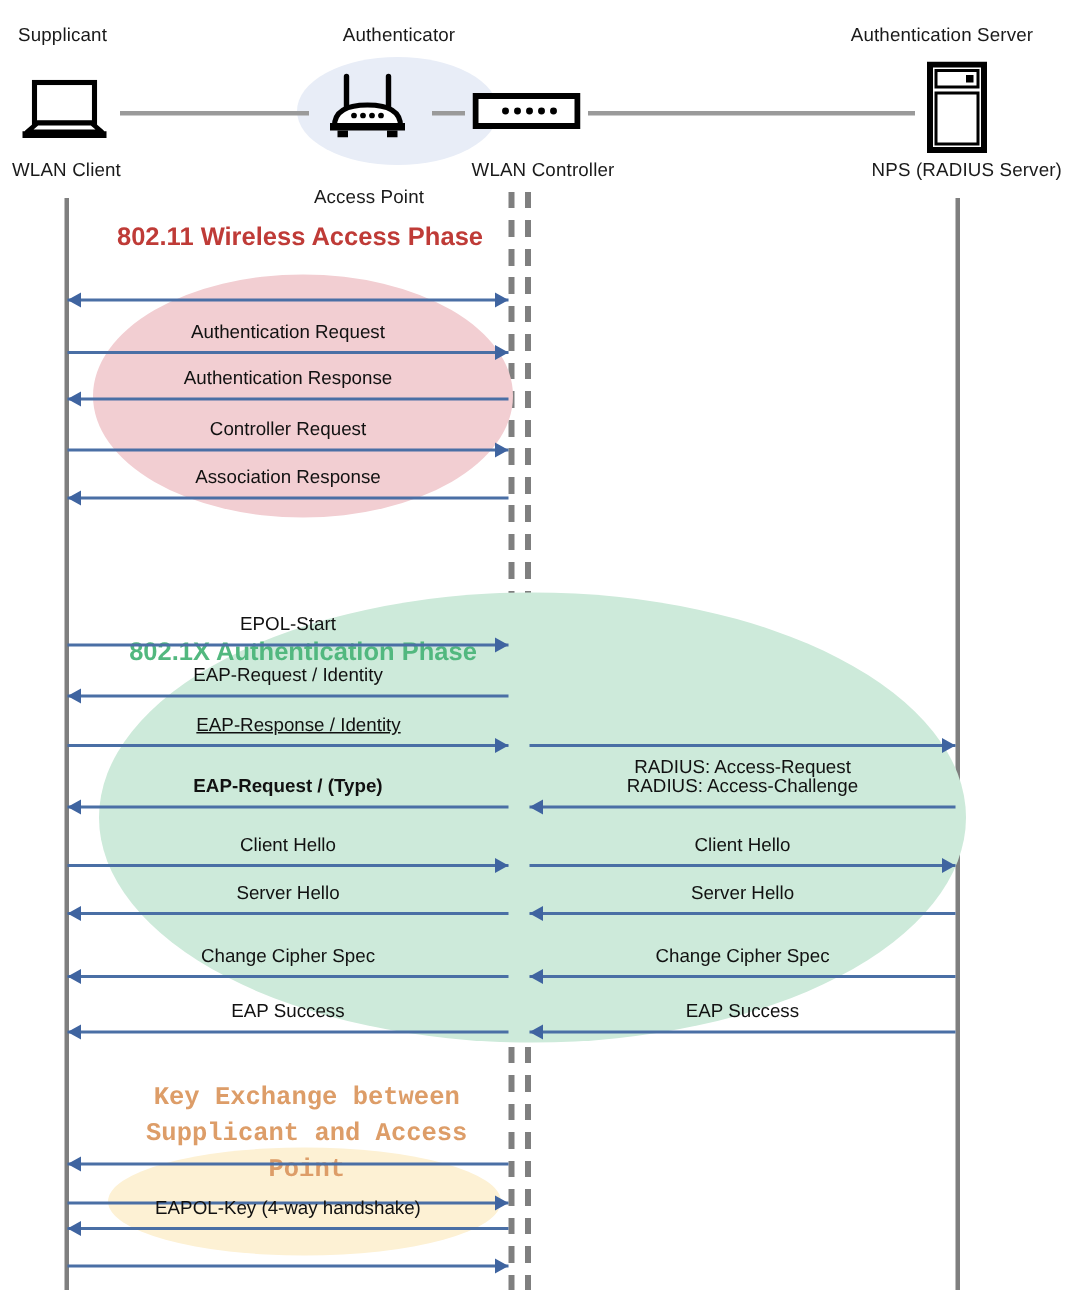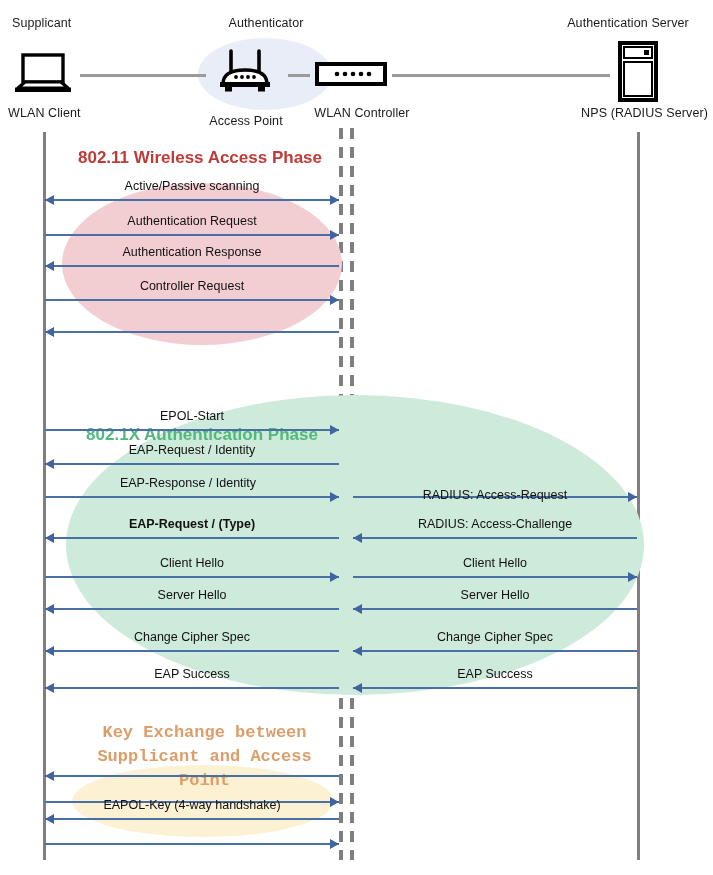--- a/index.html
+++ b/index.html
@@ -99,62 +99,62 @@
       </svg></div>
     <div class="icon" style="left: 617px; top: 41px; width: 42px; height: 62px;"><svg width="42" height="62" viewBox="0 0 42 62">
         <rect x="3" y="2" width="36" height="57" fill="#fff" stroke="#000" stroke-width="4"></rect>
         <rect x="7" y="6" width="28" height="11" fill="#fff" stroke="#000" stroke-width="2"></rect>
         <rect x="27" y="9" width="5" height="5" fill="#000"></rect>
         <rect x="7" y="21" width="28" height="34" fill="#fff" stroke="#000" stroke-width="2"></rect>
       </svg></div>
     <div class="hdr-label role-title" style="left: 12px; top: 16px; width: 120px; text-align: left;">Supplicant</div>
     <div class="hdr-label" style="left: 8px; top: 106px; width: 110px; text-align: left;">WLAN Client</div>
     <div class="hdr-label role-title" style="left: 196px; top: 16px; width: 140px; text-align: center;">Authenticator</div>
-    <div class="hdr-label" style="left: 196px; top: 114px; width: 100px; text-align: center;">Access Point</div>
+    <div class="hdr-label" style="left: 196px; top: 124px; width: 100px; text-align: center;">Access Point</div>
     <div class="hdr-label" style="left: 300px; top: 106px; width: 124px; text-align: center;">WLAN Controller</div>
     <div class="hdr-label role-title" style="left: 548px; top: 16px; width: 160px; text-align: center;">Authentication Server</div>
     <div class="hdr-label" style="left: 548px; top: 106px; width: 160px; text-align: right;">NPS (RADIUS Server)</div>
     <div class="lifeline" style="left: 43px; top: 132px; height: 728px;"></div>
     <div class="lifeline" style="left: 637px; top: 132px; height: 728px;"></div>
     <div class="lifeline-dash" style="left: 339px; top: 128px; height: 732px;"></div>
     <div class="lifeline-dash" style="left: 350px; top: 128px; height: 732px;"></div>
     <div class="phase-ellipse" style="left: 62px; top: 183px; width: 280px; height: 162px; background: rgb(242, 206, 210);"></div>
     <div class="phase-ellipse" style="left: 66px; top: 395px; width: 578px; height: 300px; background: rgb(205, 234, 218);"></div>
     <div class="phase-ellipse" style="left: 72px; top: 765px; width: 262px; height: 72px; background: rgb(253, 241, 212);"></div>
     <div class="phase-title" style="left: 60px; top: 146px; width: 280px; color: rgb(191, 59, 55);">802.11 Wireless Access Phase</div>
     <div class="phase-title" style="left: 62px; top: 375px; width: 280px; color: rgb(82, 184, 127); margin-top: 48px;">802.1X Authentication Phase</div>
     <div class="phase-title" style="left: 82px; top: 721px; width: 245px; color: rgb(221, 157, 104); font-family: Liberation Mono, monospace;">Key Exchange between
 Supplicant and Access Point</div>
     <div class="msg-line" style="left: 45px; top: 199px; width: 294px; background: rgb(74, 111, 165);"></div>
     <div class="arrow arrow-r" style="left: 330px; top: 195px;"></div>
     <div class="arrow arrow-l" style="left: 45px; top: 195px;"></div>
-    <div class="msg-label" style="left: 45px; top: 179px; width: 294px;">Active/Passive scanning</div>
     <div class="msg-line" style="left: 45px; top: 234px; width: 294px; background: rgb(74, 111, 165);"></div>
     <div class="arrow arrow-r" style="left: 330px; top: 230px;"></div>
     <div class="msg-label" style="left: 45px; top: 214px; width: 294px;">Authentication Request</div>
     <div class="msg-line" style="left: 45px; top: 265px; width: 294px; background: rgb(74, 111, 165);"></div>
     <div class="arrow arrow-l" style="left: 45px; top: 261px;"></div>
     <div class="msg-label" style="left: 45px; top: 245px; width: 294px;">Authentication Response</div>
     <div class="msg-line" style="left: 45px; top: 299px; width: 294px; background: rgb(74, 111, 165);"></div>
     <div class="arrow arrow-r" style="left: 330px; top: 295px;"></div>
     <div class="msg-label" style="left: 45px; top: 279px; width: 294px;">Controller Request</div>
     <div class="msg-line" style="left: 45px; top: 331px; width: 294px; background: rgb(74, 111, 165);"></div>
     <div class="arrow arrow-l" style="left: 45px; top: 327px;"></div>
+    <div class="msg-label" style="left: 45px; top: 311px; width: 294px;">Association Response</div>
     <div class="msg-line" style="left: 45px; top: 429px; width: 294px; background: rgb(74, 111, 165);"></div>
     <div class="arrow arrow-r" style="left: 330px; top: 425px;"></div>
     <div class="msg-label" style="left: 45px; top: 409px; width: 294px;">EPOL-Start</div>
     <div class="msg-line" style="left: 45px; top: 463px; width: 294px; background: rgb(74, 111, 165);"></div>
     <div class="arrow arrow-l" style="left: 45px; top: 459px;"></div>
     <div class="msg-label" style="left: 45px; top: 443px; width: 294px;">EAP-Request / Identity</div>
     <div class="msg-line" style="left: 45px; top: 496px; width: 294px; background: rgb(74, 111, 165);"></div>
     <div class="arrow arrow-r" style="left: 330px; top: 492px;"></div>
-    <div class="msg-label" style="left: 41px; top: 476px; width: 294px;">EAP-Response / Identity</div>
+    <div class="msg-label" style="left: 52px; top: 476px; width: 294px; text-decoration: underline;">EAP-Response / Identity</div>
     <div class="msg-line" style="left: 353px; top: 496px; width: 284px; background: rgb(74, 111, 165);"></div>
     <div class="arrow arrow-r" style="left: 628px; top: 492px;"></div>
-    <div class="msg-label" style="left: 353px; top: 488px; width: 284px;">RADIUS: Access-Request</div>
+    <div class="msg-label" style="left: 353px; top: 504px; width: 284px;">RADIUS: Access-Request</div>
     <div class="msg-line" style="left: 45px; top: 537px; width: 294px; background: rgb(74, 111, 165);"></div>
     <div class="arrow arrow-l" style="left: 45px; top: 533px;"></div>
     <div class="msg-label" style="left: 45px; top: 517px; width: 294px; font-weight: bold;">EAP-Request / (Type)</div>
     <div class="msg-line" style="left: 353px; top: 537px; width: 284px; background: rgb(74, 111, 165);"></div>
     <div class="arrow arrow-l" style="left: 353px; top: 533px;"></div>
     <div class="msg-label" style="left: 353px; top: 517px; width: 284px;">RADIUS: Access-Challenge</div>
     <div class="msg-line" style="left: 45px; top: 576px; width: 294px; background: rgb(74, 111, 165);"></div>
     <div class="arrow arrow-r" style="left: 330px; top: 572px;"></div>
     <div class="msg-label" style="left: 45px; top: 556px; width: 294px;">Client Hello</div>
     <div class="msg-line" style="left: 353px; top: 576px; width: 284px; background: rgb(74, 111, 165);"></div>

